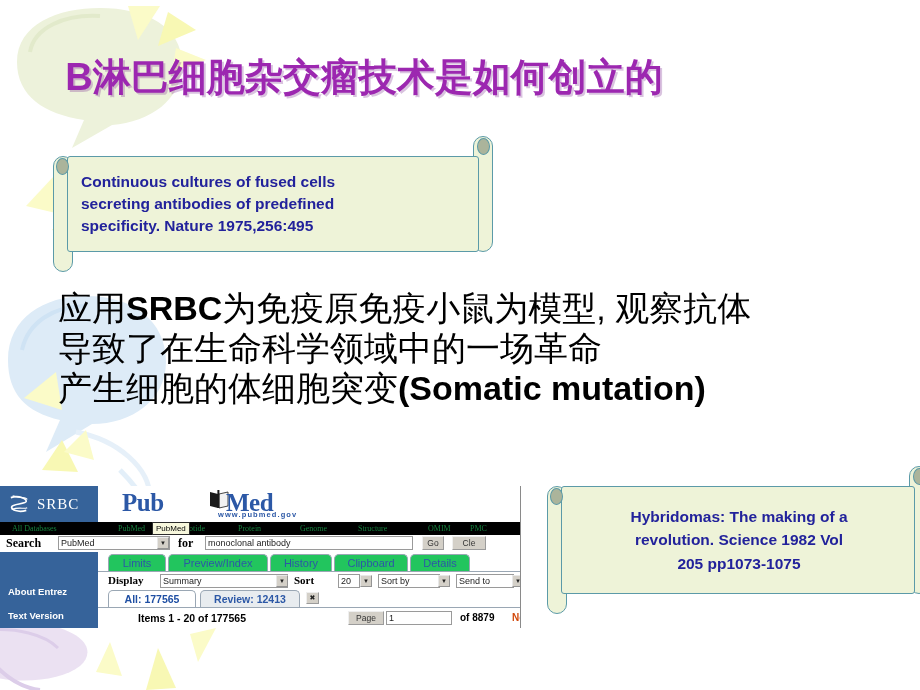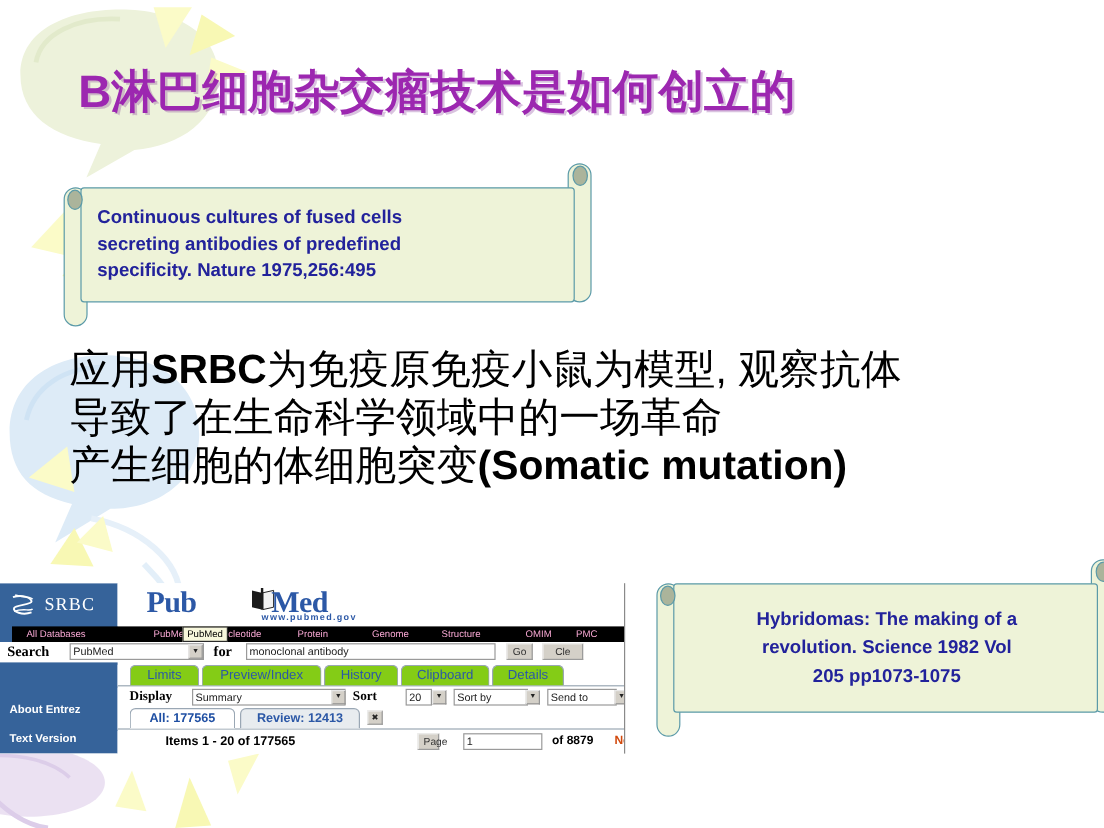--- a/index.html
+++ b/index.html
@@ -105,22 +105,22 @@
     position:absolute; left:120px; top:24px;
     font-size:7.5px; font-weight:bold; color:#2C58A6; letter-spacing:1.1px;
   }
   #pubmed-shot .pmtag{
     position:absolute; left:160px; top:5px; width:180px;
     font-family:"Liberation Serif", serif;
     font-size:7px; color:#5A7BA8; text-align:center; line-height:1.4;
   }
 
   #pubmed-shot .navbar{
-    position:absolute; left:10px; top:36px; right:0; height:13px;
-    background:#000; color:#f9a8d4;
+    position:absolute; left:0; top:36px; right:0; height:13px;
+    background:#000; color:#15803d;font-family:Liberation Serif, serif;
   }
   #pubmed-shot .navbar .nitem{
     position:absolute; top:1.5px; font-size:8px; white-space:nowrap;
   }
   #pubmed-shot .tip{
     position:absolute; top:36px; left:152px;
     background:#F7F7DC; border:1px solid #2b2b2b;
     font-size:8px; color:#000; padding:1px 3px; line-height:1; height:13px;
     display:flex; align-items:center; z-index:3;
   }
@@ -148,21 +148,21 @@
     font-size:8.5px; color:#333; height:14px; line-height:12px;
     padding:0 4px; text-align:center;
   }
 
   #pubmed-shot .tabsrow{
     position:absolute; left:98px; top:68px; right:0; height:18px;
     border-bottom:1px solid #9aa7b4; background:#fff;
   }
   #pubmed-shot .tab{
     position:absolute; top:0; height:17px;
-    background:#84cc16; border:1px solid #9aa7b4; border-bottom:none;
+    background:#22c55e; border:1px solid #9aa7b4; border-bottom:none;
     border-radius:5px 5px 0 0;
     font-size:11px; color:#2C58A6; font-weight:normal;
     display:flex; align-items:center; justify-content:center; padding:0 6px;text-align:right;
   }
 
   #pubmed-shot .disprow{
     position:absolute; left:98px; top:87px; right:0; height:17px; background:#fff;
   }
   #pubmed-shot .disprow .lbl{
     position:absolute; font-family:"Liberation Serif", serif;
@@ -352,19 +352,19 @@
   </div>
 
   <div class="cntrow">
     <div class="cnttab active" style="left:10px;  width:88px">All: 177565</div>
     <div class="cnttab idle" style="left:102px; width:100px">Review: 12413</div>
     <div class="xbtn" style="left:208px">✖</div>
   </div>
 
   <div class="itemsrow">
     <div class="items">Items 1 - 20 of 177565</div>
-    <div class="btn" style="left:250px; top:2px; width:18px">Page</div>
+    <div class="btn" style="left:250px; top:2px; width:36px">Page</div>
     <div class="ctl" style="left:288px; top:2px; width:66px">1</div>
     <div class="ofn" style="left:362px">of 8879</div>
     <div class="nxt" style="left:414px">Next</div>
   </div>
 
 </div>
 
 </body></html>

